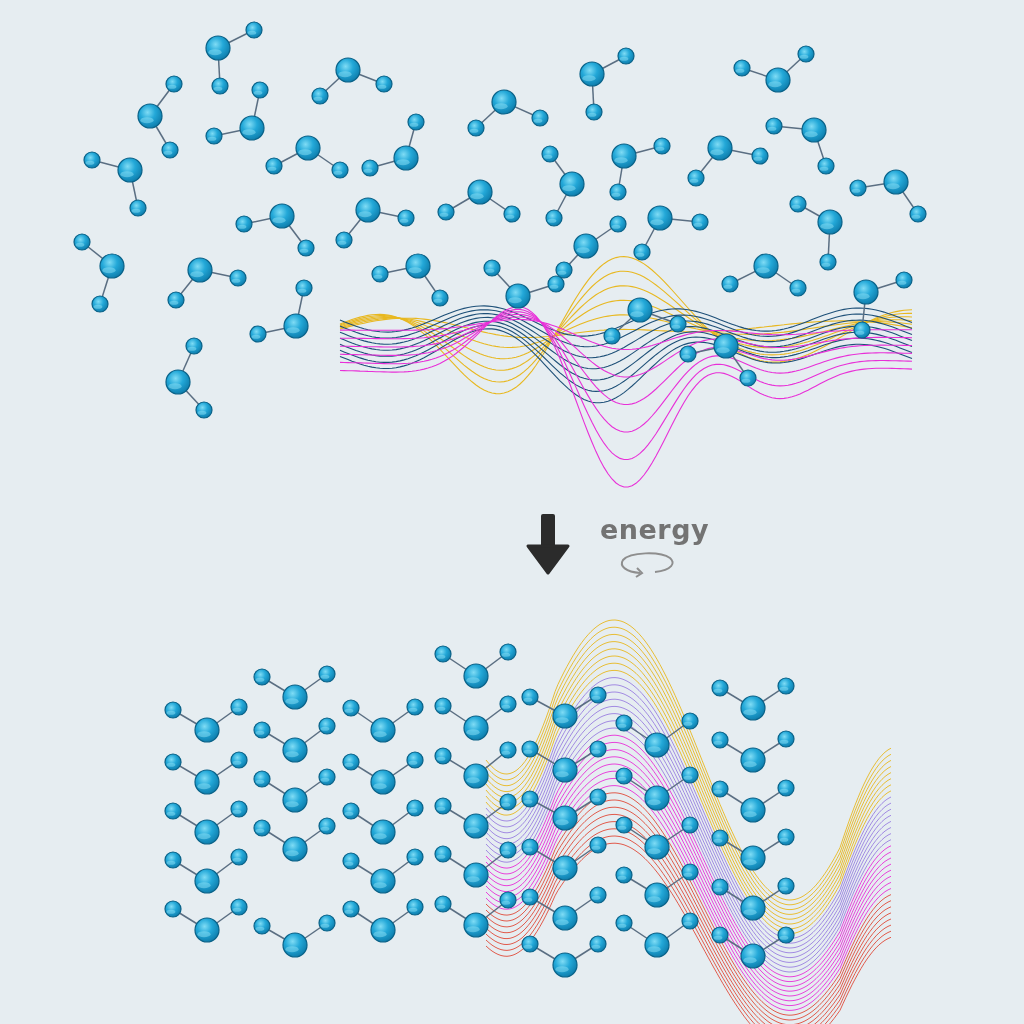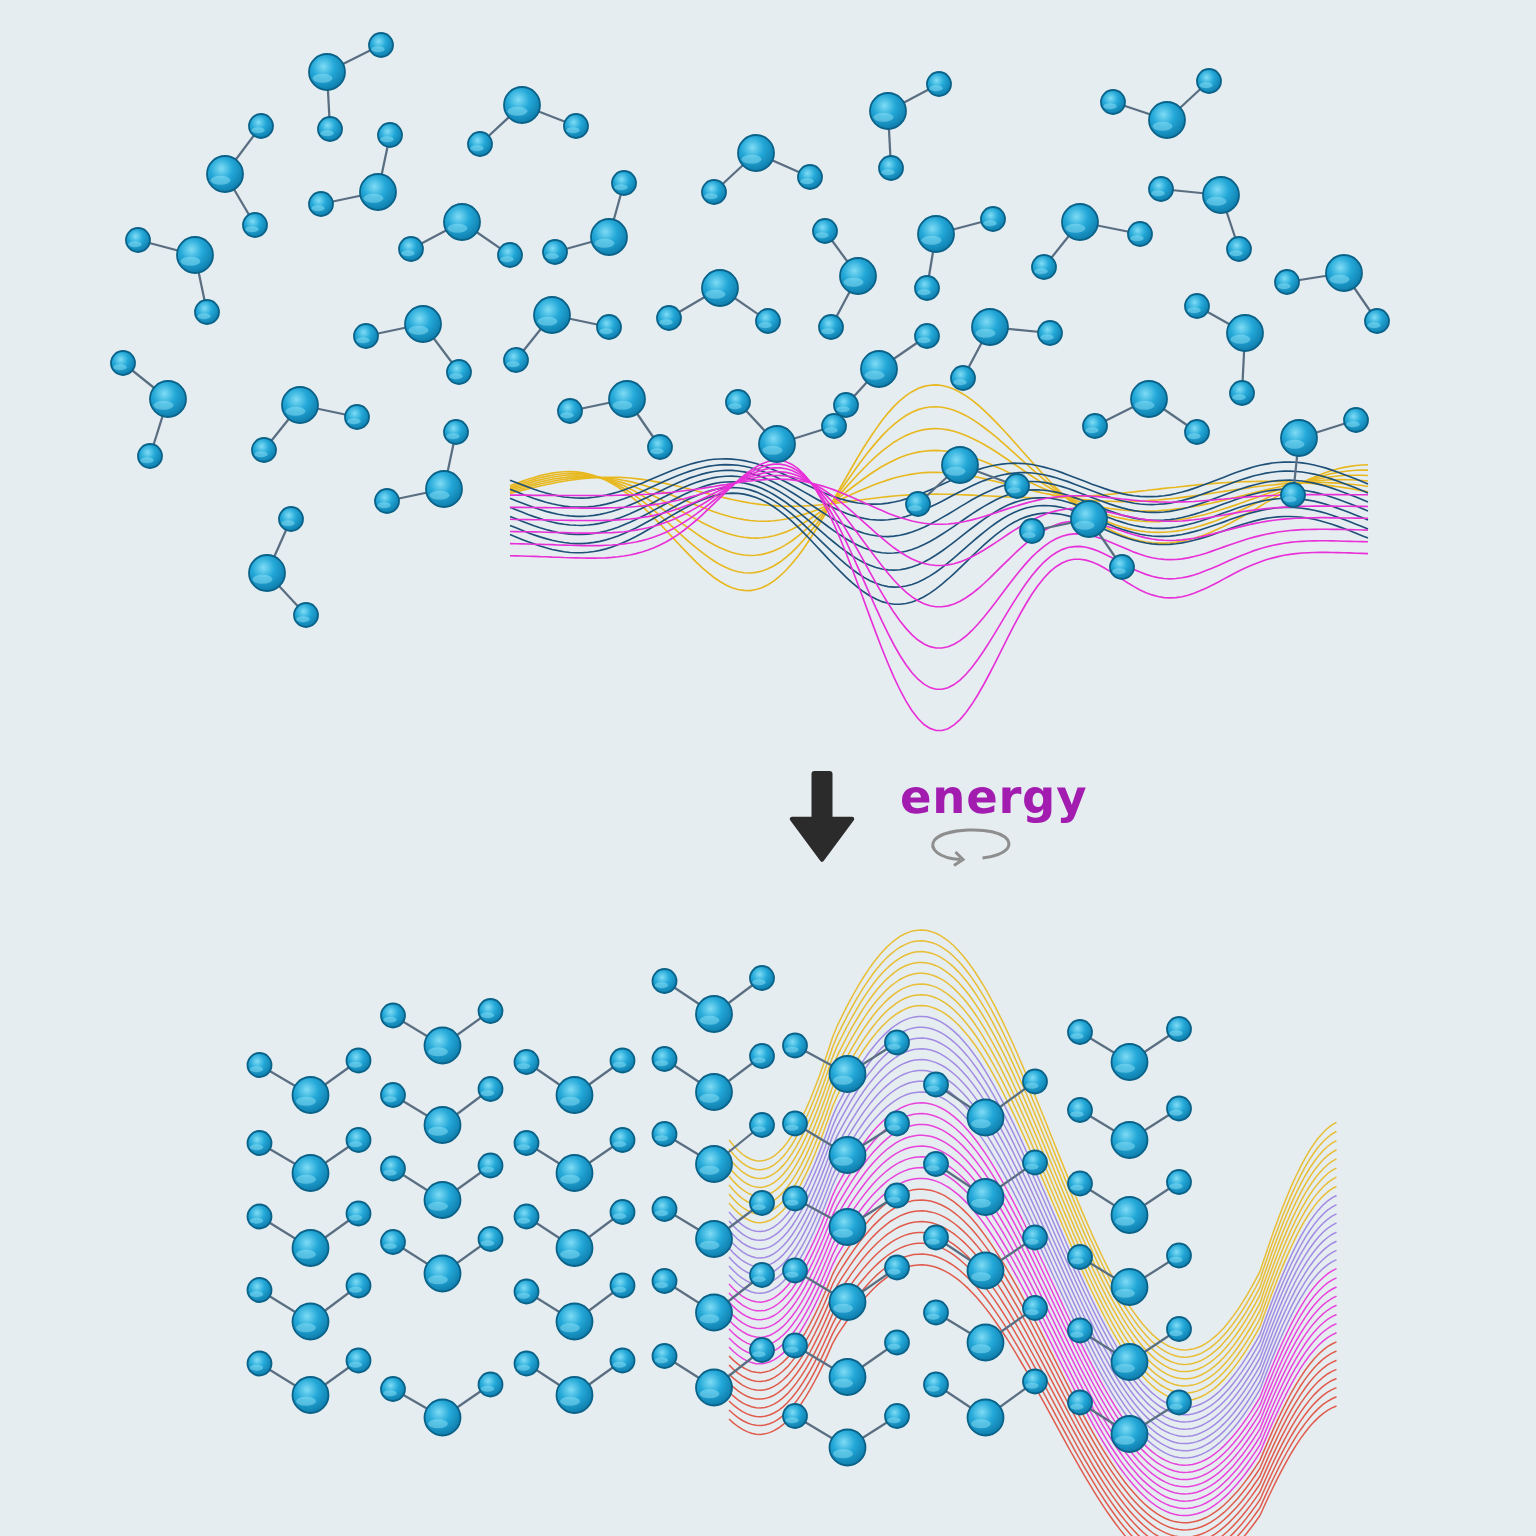--- a/index.html
+++ b/index.html
@@ -1,18 +1,18 @@
 <!DOCTYPE html>
 <html><head>
 <meta charset="utf-8">
 <style>
   html,body{margin:0;padding:0;background:#e6edf1;}
   body{width:1024px;height:1024px;overflow:hidden;position:relative;font-family:"DejaVu Sans","Liberation Sans",sans-serif;}
   #scene{position:absolute;left:0;top:0;width:1024px;height:1024px;}
-  .label{position:absolute;left:600px;top:514px;font-size:31px;font-weight:bold;color:#a21caf;letter-spacing:0.5px;}
+  .label{position:absolute;left:600px;top:514px;font-size:27px;font-weight:bold;color:#737373;letter-spacing:0.5px;}
 </style>
 </head>
 <body>
 
 <svg id="scene" viewBox="0 0 1024 1024" xmlns="http://www.w3.org/2000/svg">
   <defs>
     <radialGradient id="atomGrad" cx="0.4" cy="0.35" r="0.7">
       <stop offset="0" stop-color="#7fdcf5"></stop>
       <stop offset="0.45" stop-color="#23a8d8"></stop>
       <stop offset="1" stop-color="#0c79a8"></stop>

